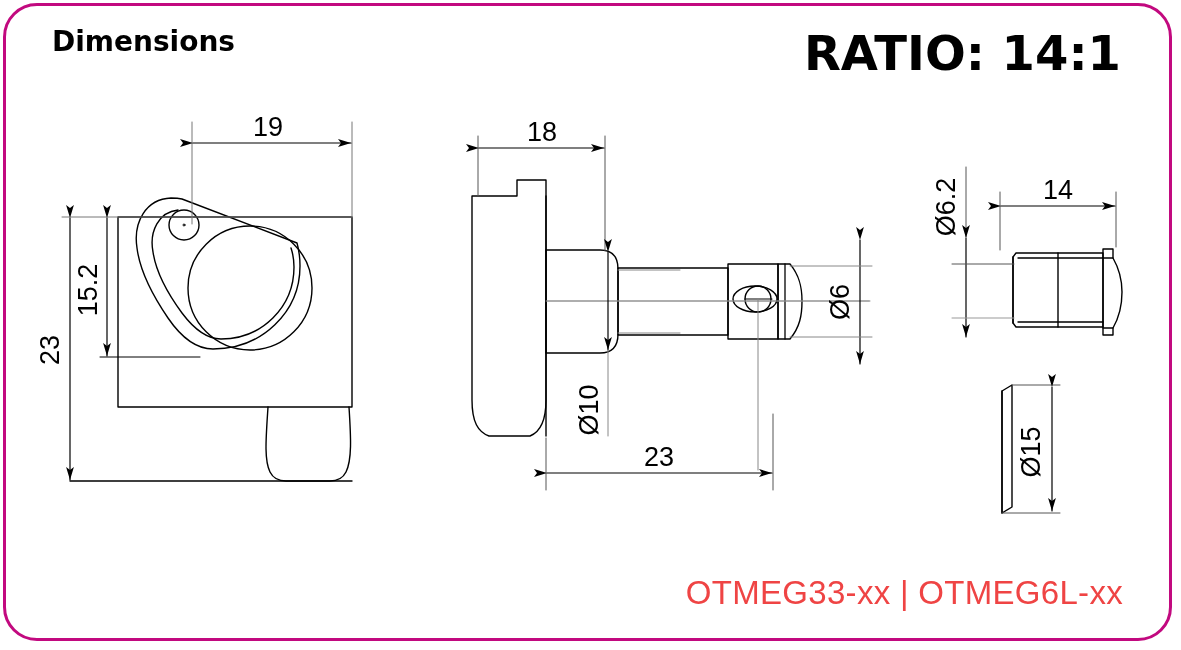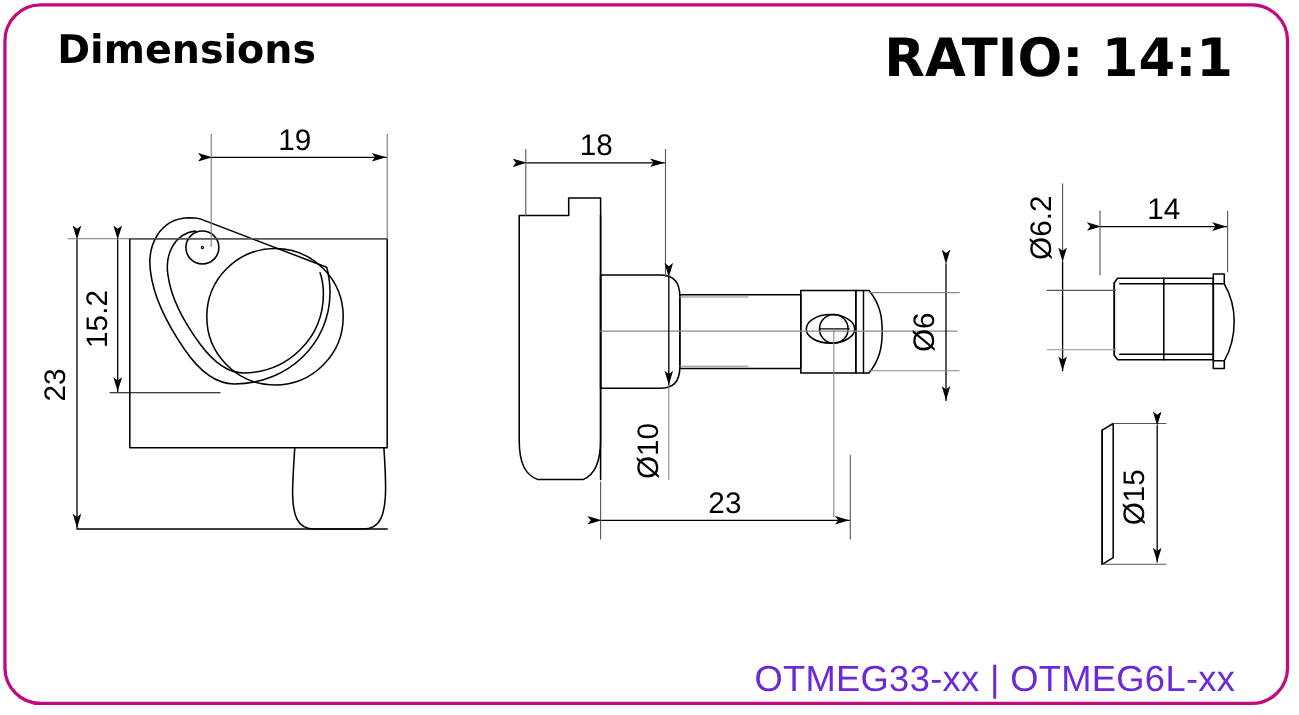--- a/index.html
+++ b/index.html
@@ -36,34 +36,34 @@
   .hdr {
     position: absolute;
     font-family: "DejaVu Sans", sans-serif;
     font-weight: bold;
     color: #000000;
     white-space: nowrap;
   }
   #title-dimensions {
     left: 52px;
     top: 25px;
-    font-size: 36px;
+    font-size: 28px;
   }
   #title-ratio {
     right: 60px;
     top: 25px;
     font-size: 48px;
   }
   #partnumbers {
     position: absolute;
     right: 58px;
-    bottom: 14px;
+    bottom: 38px;
     font-family: "Liberation Sans", sans-serif;
     font-size: 33px;
-    color: #6d28d9;
+    color: #ef4444;
     white-space: nowrap;
     letter-spacing: 0.3px;
   }
 </style>
 </head>
 <body>
 
 <div id="page" style="background: rgb(255, 255, 255);">
 
   <div id="frame-border" style="border-color: rgb(194, 9, 127);"></div>

